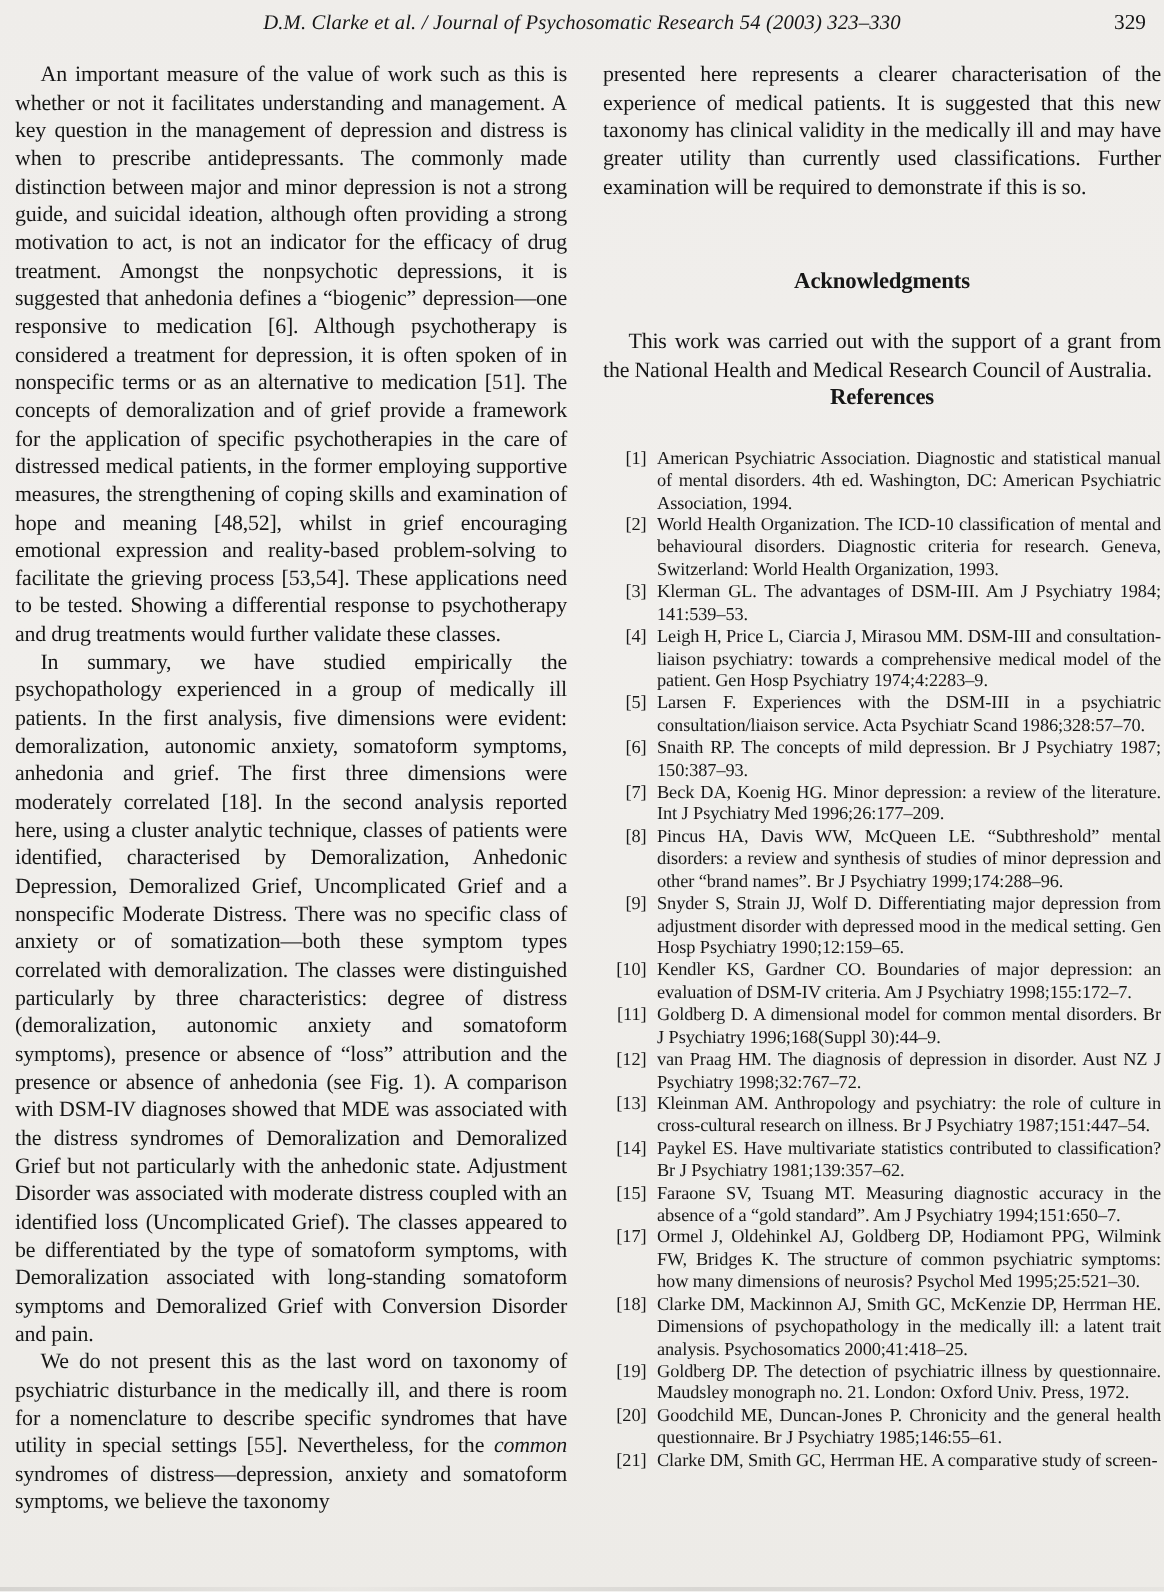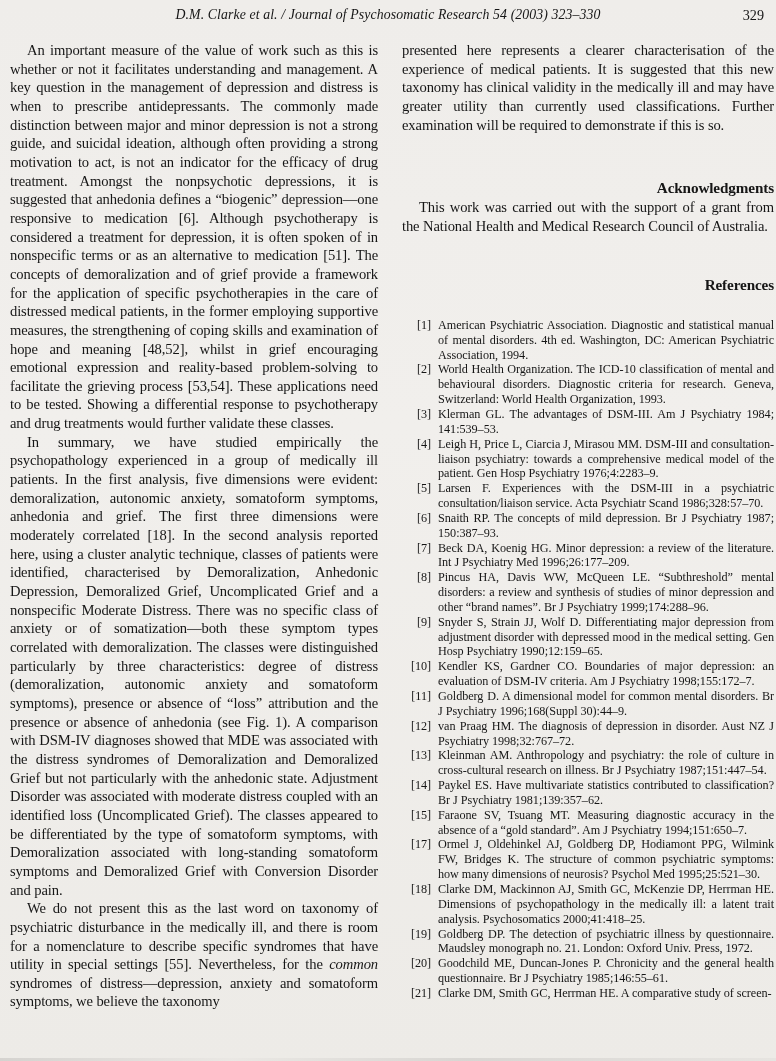--- a/index.html
+++ b/index.html
@@ -63,26 +63,26 @@
     width: 372px;
     font-size: 14.6px;
     line-height: 18.65px;
     letter-spacing: -0.12px;
   }
   p { margin: 0; }
   p.indent { text-indent: 17px; }
   .section-heading {
     font-weight: bold;
     font-size: 15.2px;
-    text-align: right;
+    text-align: center;
     margin: 0;
   }
   .ack-heading { margin-top: 45px; }
-  .ack-text { }
-  .ref-heading { margin-top: 41px; }
+  .ack-text { margin-top: 21px; }
+  .ref-heading { }
   .ref-list {
     margin-top: 23px;
     font-size: 12.2px;
     line-height: 14.85px;
     letter-spacing: -0.05px;
   }
   .ref {
     display: flex;
     align-items: flex-start;
   }
@@ -132,21 +132,21 @@
         <div class="ref">
           <span class="ref-label">[2]</span>
           <span class="ref-text">World Health Organization. The ICD-10 classification of mental and behavioural disorders. Diagnostic criteria for research. Geneva, Switzerland: World Health Organization, 1993.</span>
         </div>
         <div class="ref">
           <span class="ref-label">[3]</span>
           <span class="ref-text">Klerman GL. The advantages of DSM-III. Am J Psychiatry 1984; 141:539–53.</span>
         </div>
         <div class="ref">
           <span class="ref-label">[4]</span>
-          <span class="ref-text">Leigh H, Price L, Ciarcia J, Mirasou MM. DSM-III and consultation-liaison psychiatry: towards a comprehensive medical model of the patient. Gen Hosp Psychiatry 1976;4:2283–9.</span>
+          <span class="ref-text">Leigh H, Price L, Ciarcia J, Mirasou MM. DSM-III and consultation-liaison psychiatry: towards a comprehensive medical model of the patient. Gen Hosp Psychiatry 1974;4:2283–9.</span>
         </div>
         <div class="ref">
           <span class="ref-label">[5]</span>
           <span class="ref-text">Larsen F. Experiences with the DSM-III in a psychiatric consultation/liaison service. Acta Psychiatr Scand 1986;328:57–70.</span>
         </div>
         <div class="ref">
           <span class="ref-label">[6]</span>
           <span class="ref-text">Snaith RP. The concepts of mild depression. Br J Psychiatry 1987; 150:387–93.</span>
         </div>
         <div class="ref">

